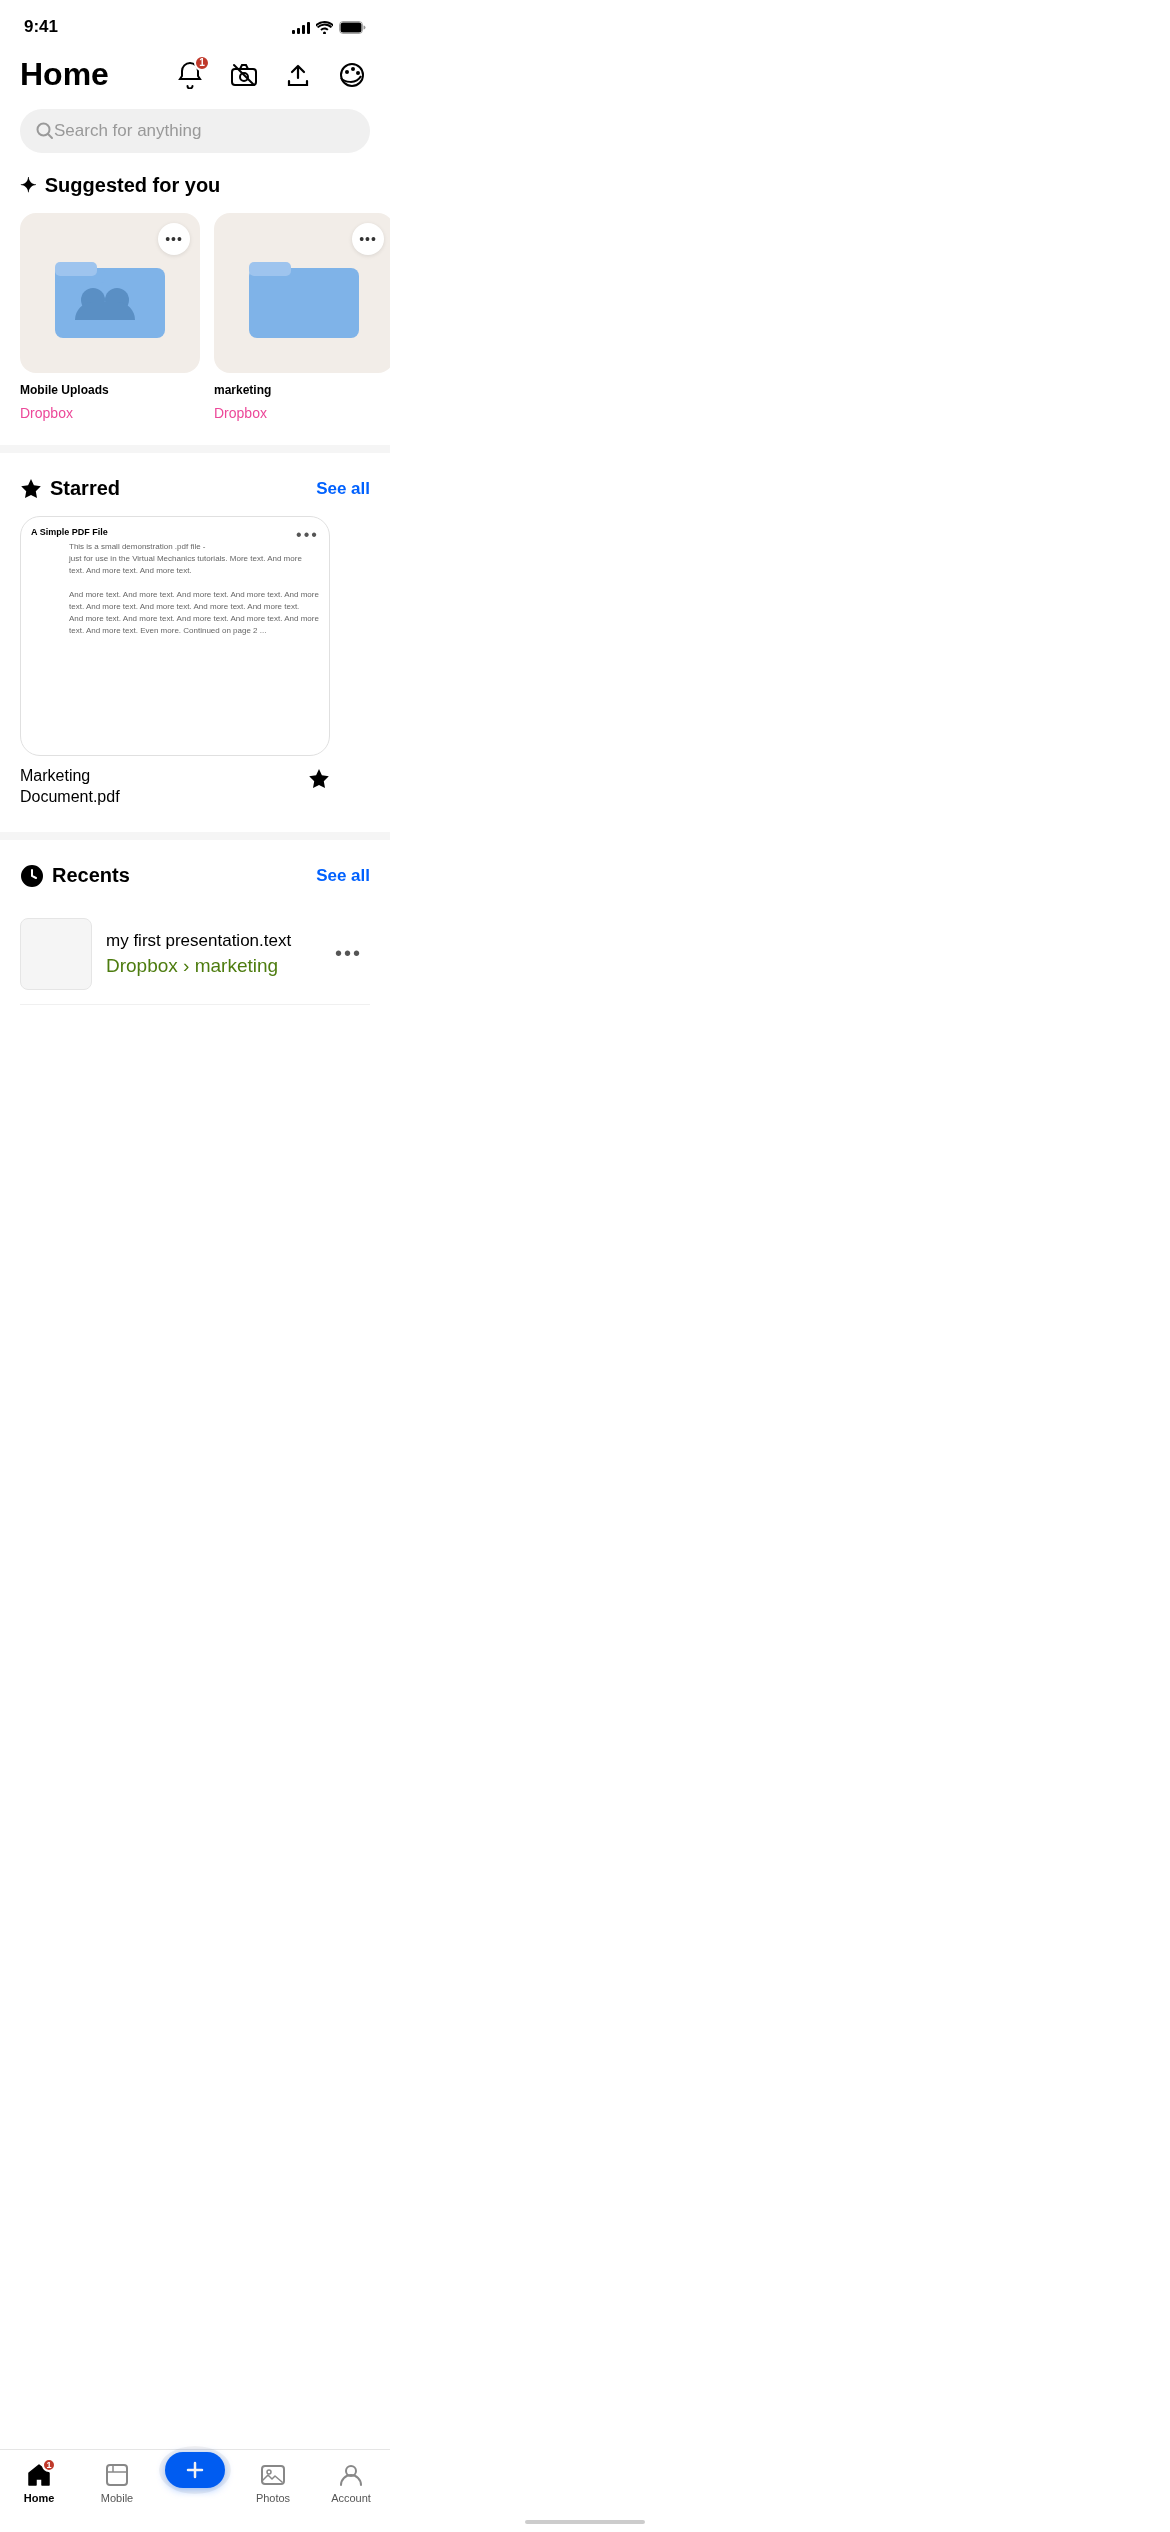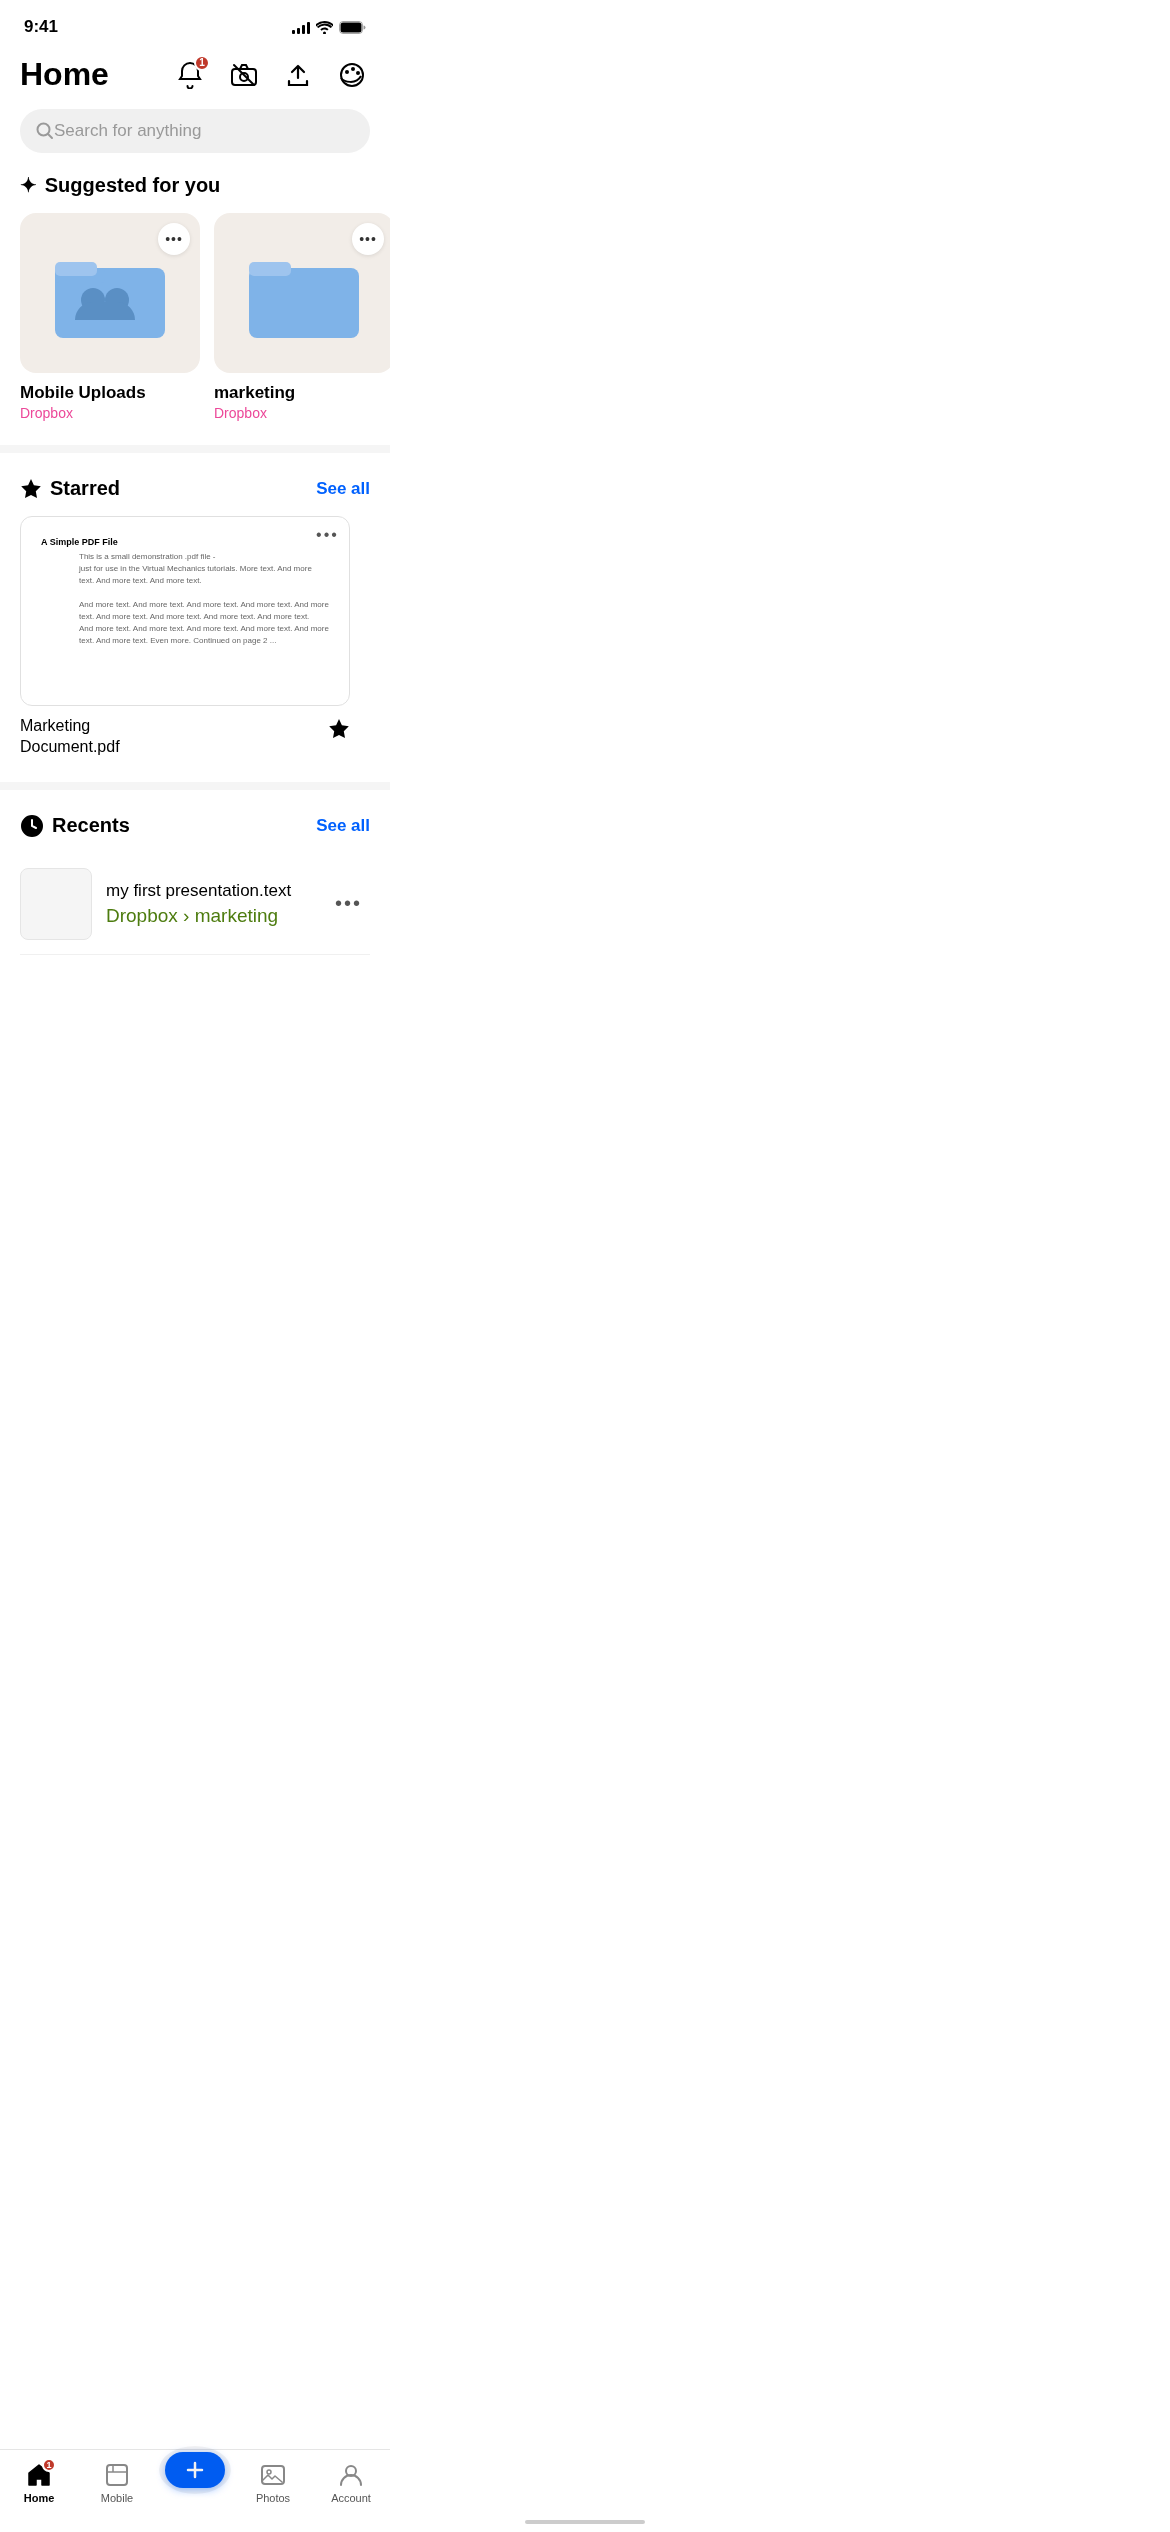--- a/index.html
+++ b/index.html
@@ -165,24 +165,24 @@
       align-items: center;
       justify-content: center;
       cursor: pointer;
       box-shadow: 0 1px 4px rgba(0,0,0,0.1);
     }
     .folder-icon {
       width: 110px;
       height: 90px;
     }
     .folder-name {
-      font-size: 17px;
+      font-size: 12px;
       font-weight: 600;
       color: #000;
-      margin-bottom: 2px;
+      margin-bottom: 8px;
     }
     .folder-sub {
       font-size: 14px;
       color: #ec4899;
     }
 
     
     .divider {
       height: 8px;
       background: #f5f5f5;
@@ -199,23 +199,23 @@
     }
     .starred-grid::-webkit-scrollbar { display: none; }
     .file-card {
       min-width: 180px;
       flex-shrink: 0;
       cursor: pointer;
     }
     .file-card-inner {
       background: #fff;
       border: 1px solid #e0e0e0;
-      border-radius: 12px;
-      height: 190px;
-      padding: 20px;
+      border-radius: 20px;
+      height: 240px;
+      padding: 10px;
       position: relative;
       overflow: hidden;
       margin-bottom: 10px;
     }
     .file-preview {
       font-size: 8px;
       color: #666;
       line-height: 1.5;
       margin-left: 38px;
     }

